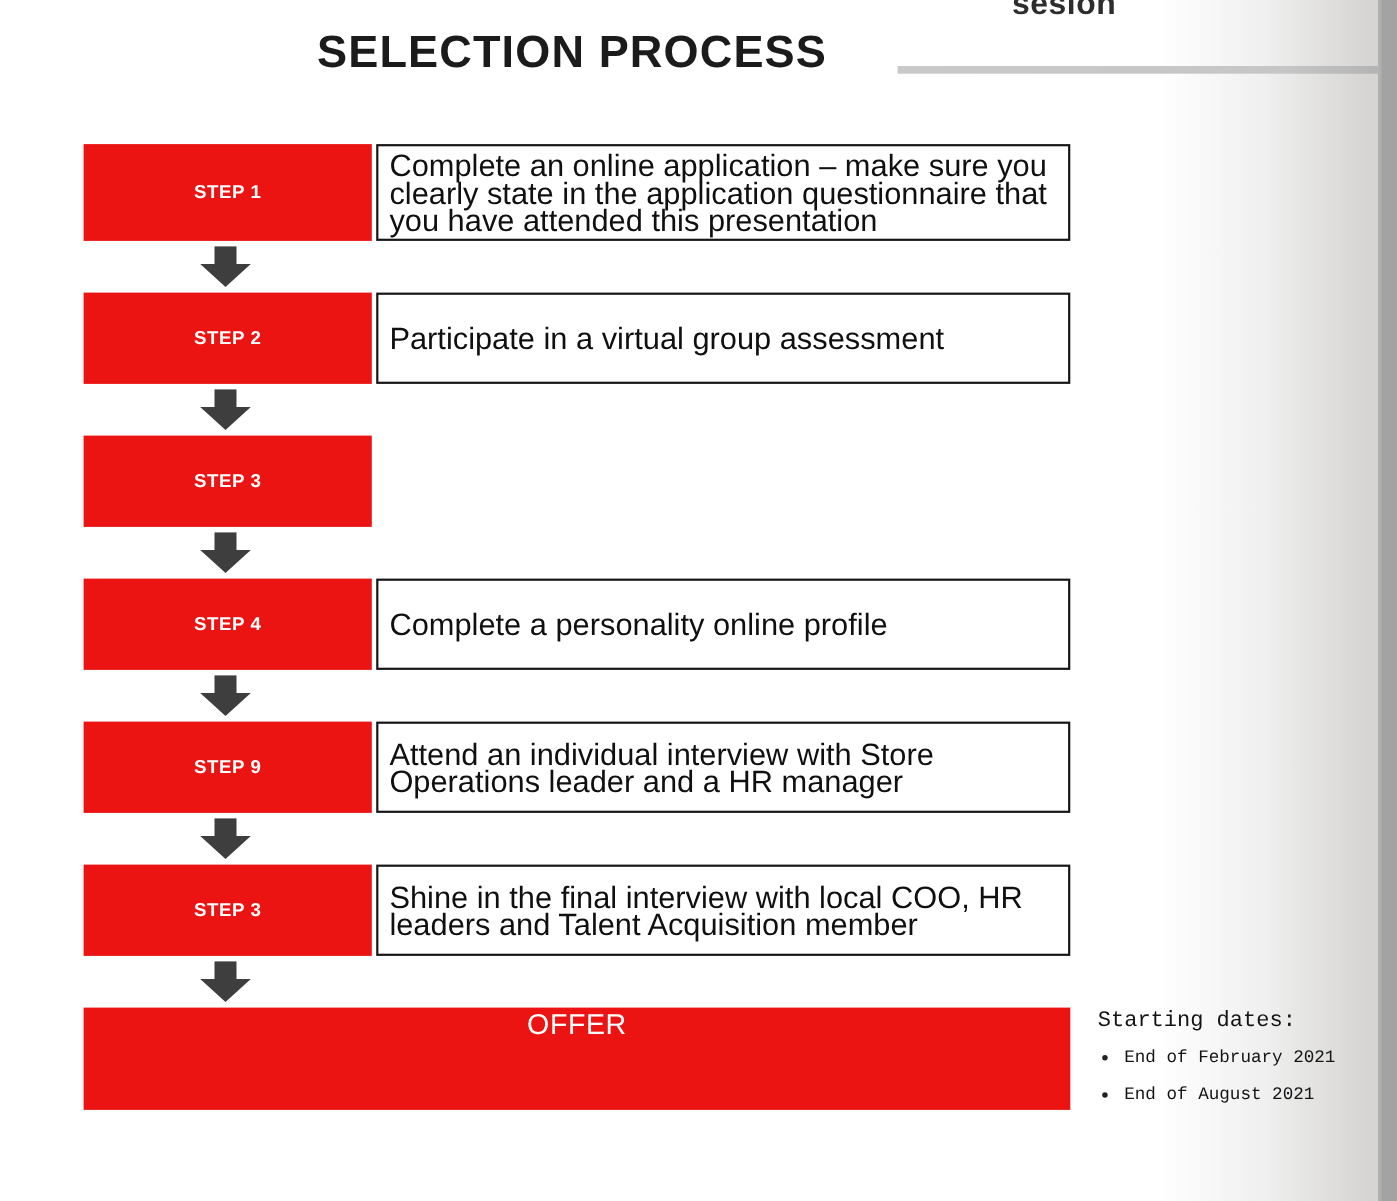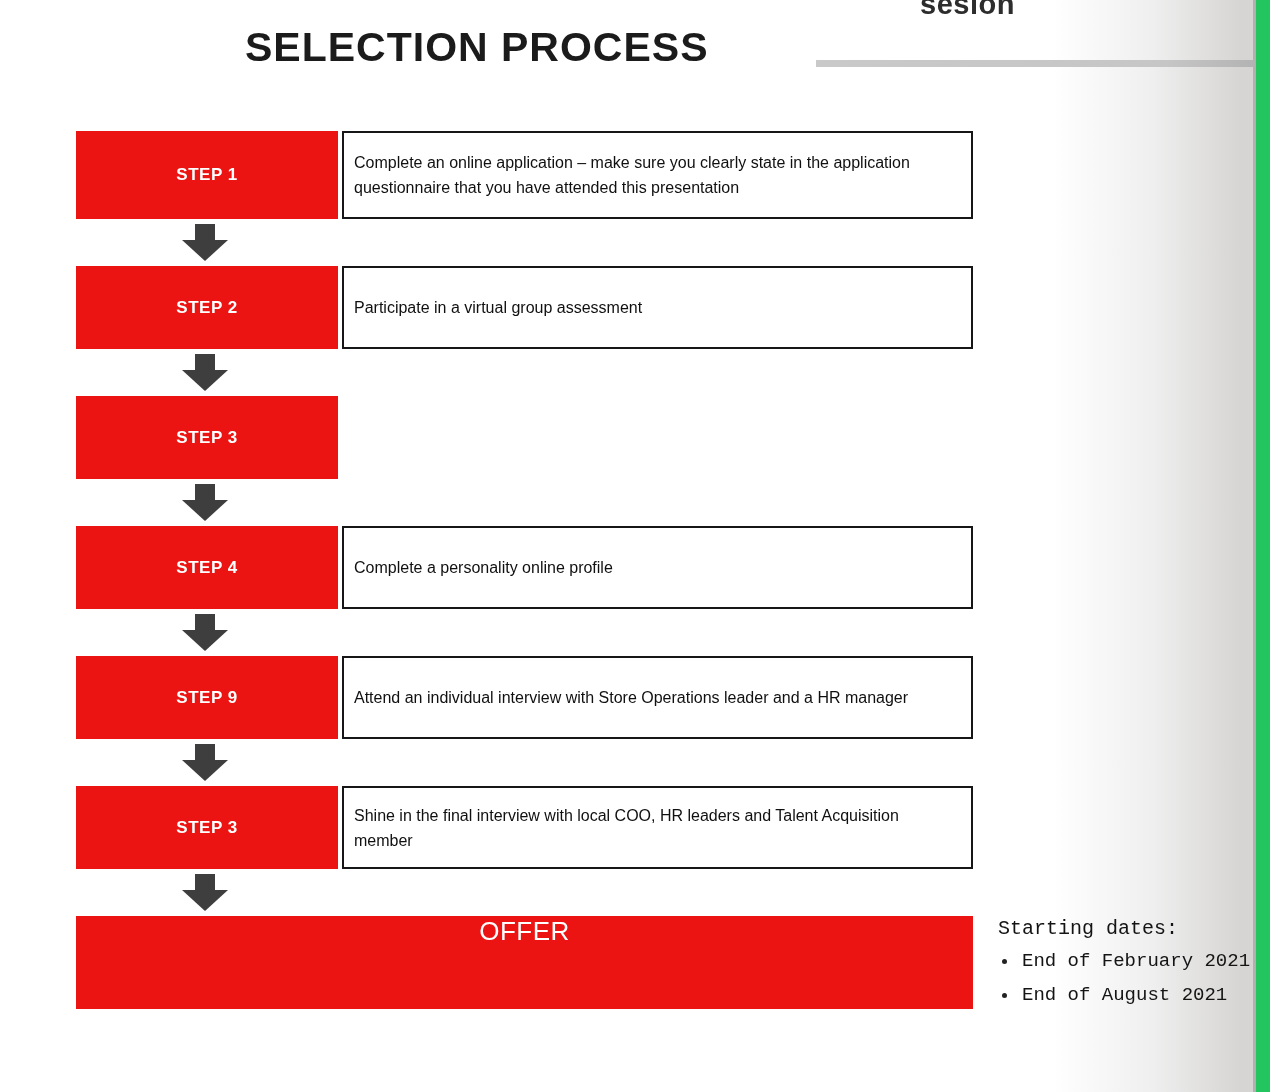--- a/index.html
+++ b/index.html
@@ -1,76 +1,76 @@
 <!DOCTYPE html>
 <html style="--step-red: #ec1313; --arrow-gray: #3e3e3e; --box-border: #161616;"><head>
 <meta charset="utf-8">
 <style>
   html,body { margin:0; padding:0; }
   body { font-family:"Liberation Sans", sans-serif; }
 
   .page {
     position:relative; width:1270px; height:1092px;
-    background:#22c55e; overflow:hidden;
+    background:#a3a3a3; overflow:hidden;
   }
   .slide {
     position:absolute; left:0; top:0; width:1253px; height:1092px;
     background:linear-gradient(to right, #ffffff 0%, #ffffff 84%, #efefef 92%, #d6d5d3 99%);
     border-right:3px solid #b2b0ac;
   }
 
   .partial-top {
     position:absolute; left:920px; top:-12px;
     font-size:29px; font-weight:600; color:#2d2d2d; letter-spacing:0.5px;
   }
   .top-bar {
     position:absolute; left:816px; top:60px; width:438px; height:7px;
     background:linear-gradient(to right, #c9c9c9 0%, #c6c6c6 80%, #b3b3b3 100%);
   }
   .title {
     position:absolute; left:245px; top:24px; width:550px;
-    text-align:left; font-size:41px; font-weight:600;
+    text-align:center; font-size:41px; font-weight:600;
     letter-spacing:1px; color:#1b1b1b; white-space:nowrap;
   }
 
   .flow { position:absolute; left:76px; top:131px; width:897px; }
   .row { display:flex; height:83px;border-radius:27px; }
   .row.first { height:88px; }
   .label-box {
     flex:0 0 262px; width:262px;
     background:var(--step-red, #ec1313); color:#ffffff;
     display:flex; align-items:center; justify-content:center;
     font-size:17px; font-weight:bold; letter-spacing:0.5px;
   }
   .desc-box {
     flex:1; margin-left:4px; background:#ffffff;
     border:2px solid var(--box-border, #161616);
     display:flex; align-items:center;
-    padding:2px 10px; font-size:16px; line-height:25px; color:#101010;
+    padding:2px 10px; font-size:28px; line-height:25px; color:#101010;
   }
   .arrow-row {
     height:47px; width:46px; margin-left:106px;
     display:flex; flex-direction:column; align-items:center; justify-content:center;
   }
   .arrow-stem { width:20px; height:16px; background:var(--arrow-gray, #3e3e3e); }
   .arrow-head {
     width:0; height:0;
     border-left:23px solid transparent;
     border-right:23px solid transparent;
     border-top:21px solid var(--arrow-gray, #3e3e3e);
   }
   .offer-box {
     height:93px; background:var(--step-red, #ec1313); color:#ffffff;
     display:flex; align-items:flex-start; justify-content:center;
     font-size:26px; letter-spacing:0.5px;
   }
 
   .dates { position:absolute; left:998px; top:913px; width:260px; color:#141414;font-family:Liberation Mono, monospace; }
   .dates-heading { font-size:20px; line-height:31px; }
-  .dates-item { display:flex; align-items:center; font-size:19px; line-height:34px; white-space:nowrap; }
+  .dates-item { display:flex; align-items:center; font-size:16px; line-height:34px; white-space:nowrap; }
   .dot {
     width:5px; height:5px; background:#222222; border-radius:50%;
     margin:0 15px 0 4px; flex:0 0 auto;
   }
 </style>
 </head>
 <body>
 
 <div class="page">
   <div class="slide">

